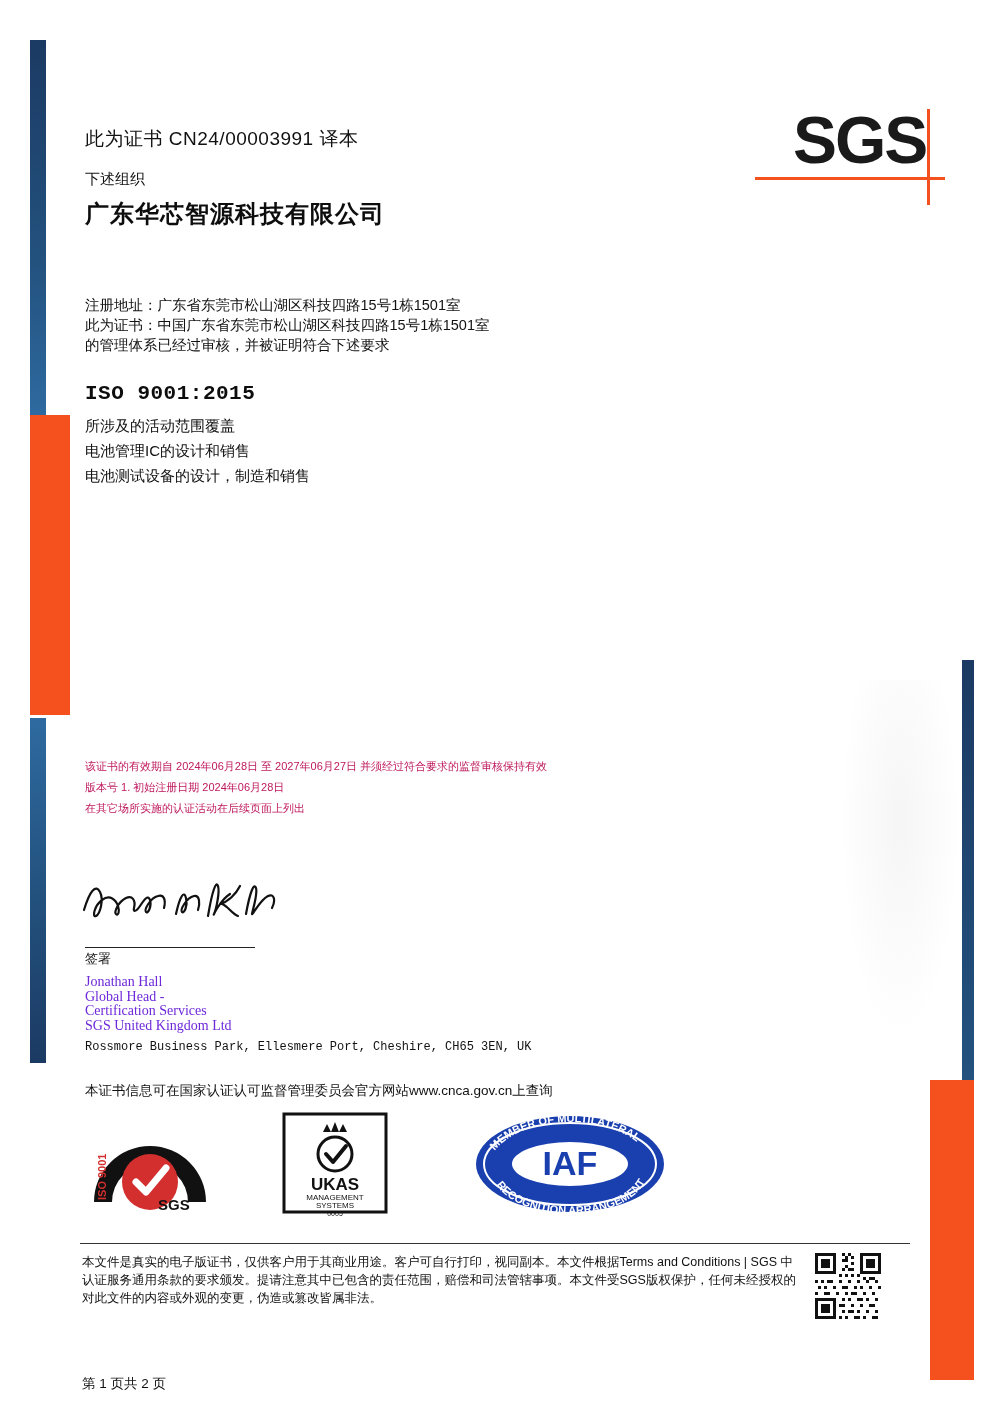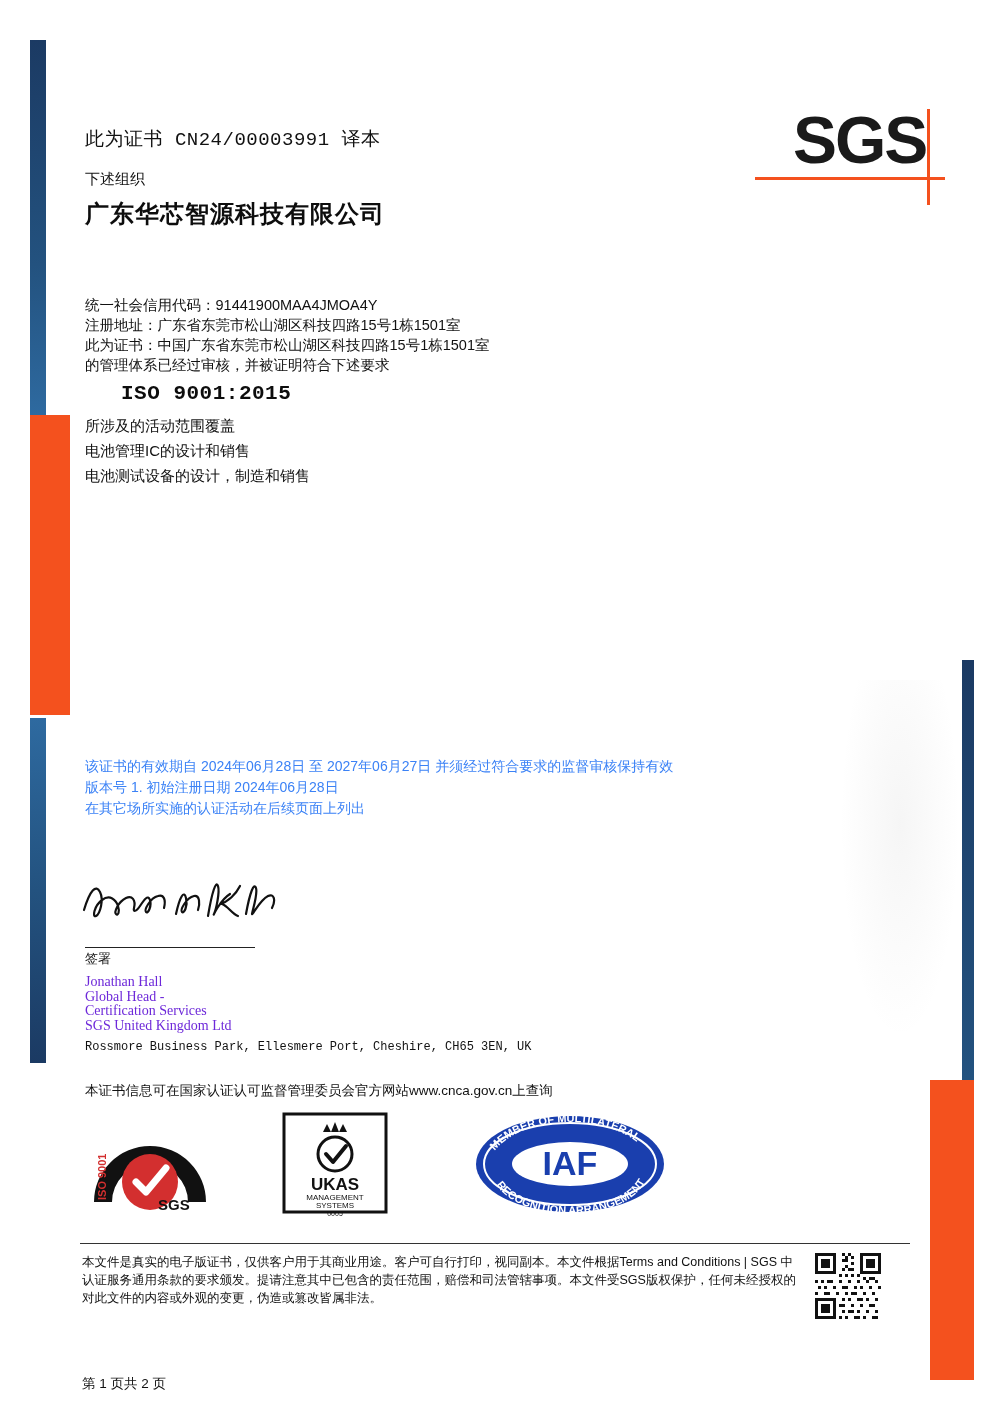--- a/index.html
+++ b/index.html
@@ -72,21 +72,21 @@
   }
   .sgs-logo .rule-v {
     position: absolute;
     left: 172px; top: 4px;
     width: 3px; height: 96px;
     background: #f4511e;
   }
   .t-translation {
     position: absolute;
     left: 85px; top: 126px;
-    font-family: Liberation Mono, monospace;
+    font-family: Liberation Sans, sans-serif;
     font-size: 19px;
     color: #111;
     letter-spacing: 0.5px;
   }
   .t-org-label {
     position: absolute;
     left: 85px; top: 170px;
     font-size: 15px;
     color: #111;
   }
@@ -107,35 +107,34 @@
   }
   .info-block div { white-space: nowrap; }
   .t-standard {
     position: absolute;
     left: 85px; top: 382px;
     font-family: "Liberation Mono", monospace;
     font-size: 21px;
     font-weight: bold;
     color: #0d0d0d;
     letter-spacing: 0.5px;
-    margin-left: 36px;
   }
   .scope-block {
     position: absolute;
     left: 85px; top: 413px;
     font-size: 15px;
     line-height: 25px;
     color: #111;
   }
   .validity-block {
     position: absolute;
     left: 85px; top: 756px;
-    font-size: 14px;
+    font-size: 11px;
     line-height: 21px;
-    color: #3b82f6;
+    color: #be185d;
   }
   .validity-block div { white-space: nowrap; }
 
   
   .signature {
     position: absolute;
     left: 80px; top: 870px;
     width: 200px; height: 60px;
   }
   .sig-line {
@@ -236,21 +235,20 @@
     <div class="rule-h"></div>
     <div class="rule-v"></div>
     <div class="sgs-text">SGS</div>
   </div>
 
   <div class="t-translation">此为证书 CN24/00003991 译本</div>
   <div class="t-org-label">下述组织</div>
   <div class="t-company">广东华芯智源科技有限公司</div>
 
   <div class="info-block">
-    <div>统一社会信用代码：91441900MAA4JMOA4Y</div>
     <div>注册地址：广东省东莞市松山湖区科技四路15号1栋1501室</div>
     <div>此为证书：中国广东省东莞市松山湖区科技四路15号1栋1501室</div>
     <div>的管理体系已经过审核，并被证明符合下述要求</div>
   </div>
 
   <div class="t-standard">ISO 9001:2015</div>
 
   <div class="scope-block">
     <div>所涉及的活动范围覆盖</div>
     <div>电池管理IC的设计和销售</div>

